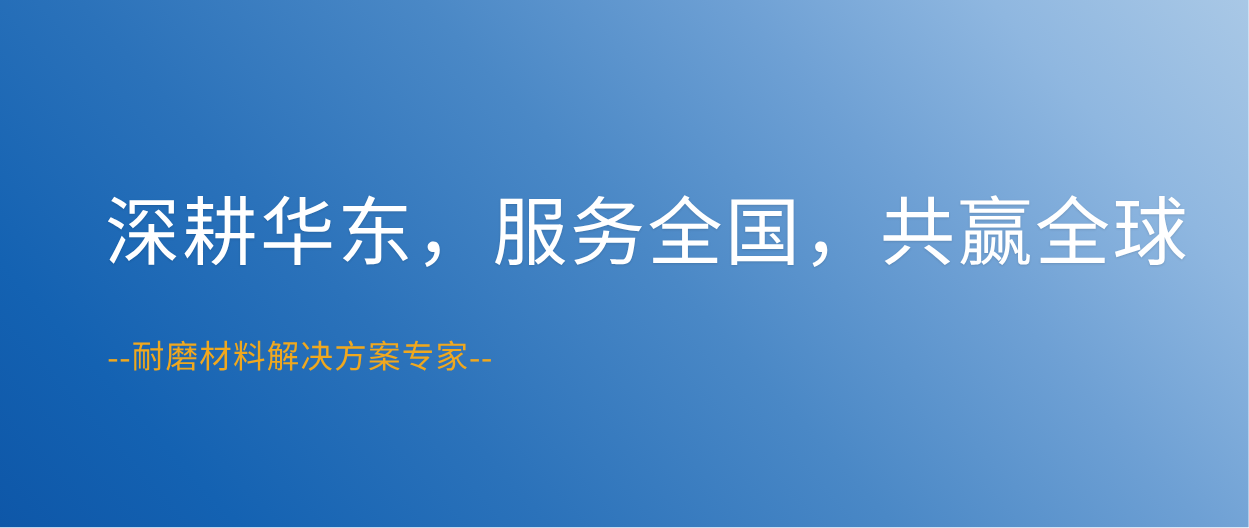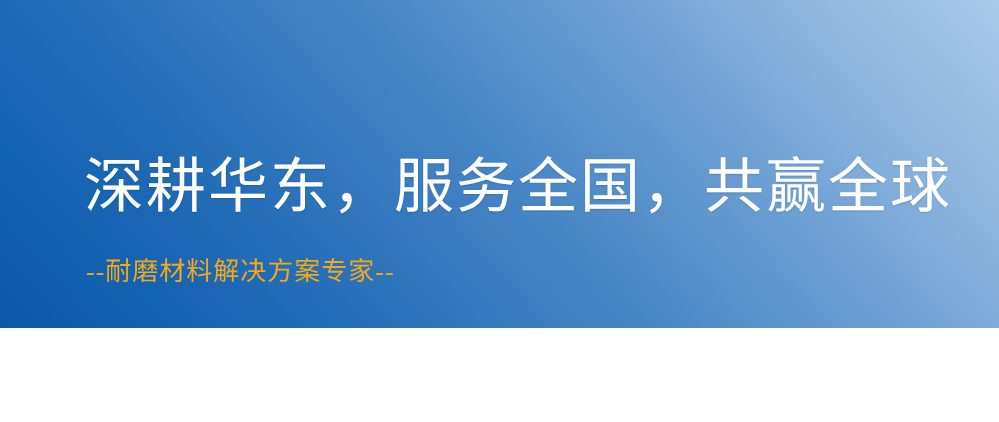--- a/index.html
+++ b/index.html
@@ -5,21 +5,21 @@
 <style>
   html, body {
     margin: 0;
     padding: 0;
     background: #ffffff;
   }
 
   #banner {
     position: relative;
     width: 999px;
-    height: 328px;
+    height: 422px;
     overflow: hidden;
     
     background: linear-gradient(48deg,
         #0e57a8 0%,
         #1462b2 14%,
         #2b72ba 32%,
         #4a88c6 52%,
         #6ea0d4 70%,
         #8fb7e0 85%,
         #a9c8e6 100%);
@@ -41,21 +41,21 @@
     color: #ffffff;
     letter-spacing: 2px;
     white-space: nowrap;
     text-shadow: 0 1px 2px rgba(0,0,0,0.13);
   }
 
   
   .subtitle {
     position: absolute;
     left: 86px;
-    top: 256px;
+    top: 270px;
     margin: 0;
     font-family: "Liberation Serif", "DejaVu Serif", serif;
     font-size: 26px;
     line-height: 32px;
     font-weight: 400;
     color: #f0a81e;
     letter-spacing: 1px;
     white-space: nowrap;
   }
 

